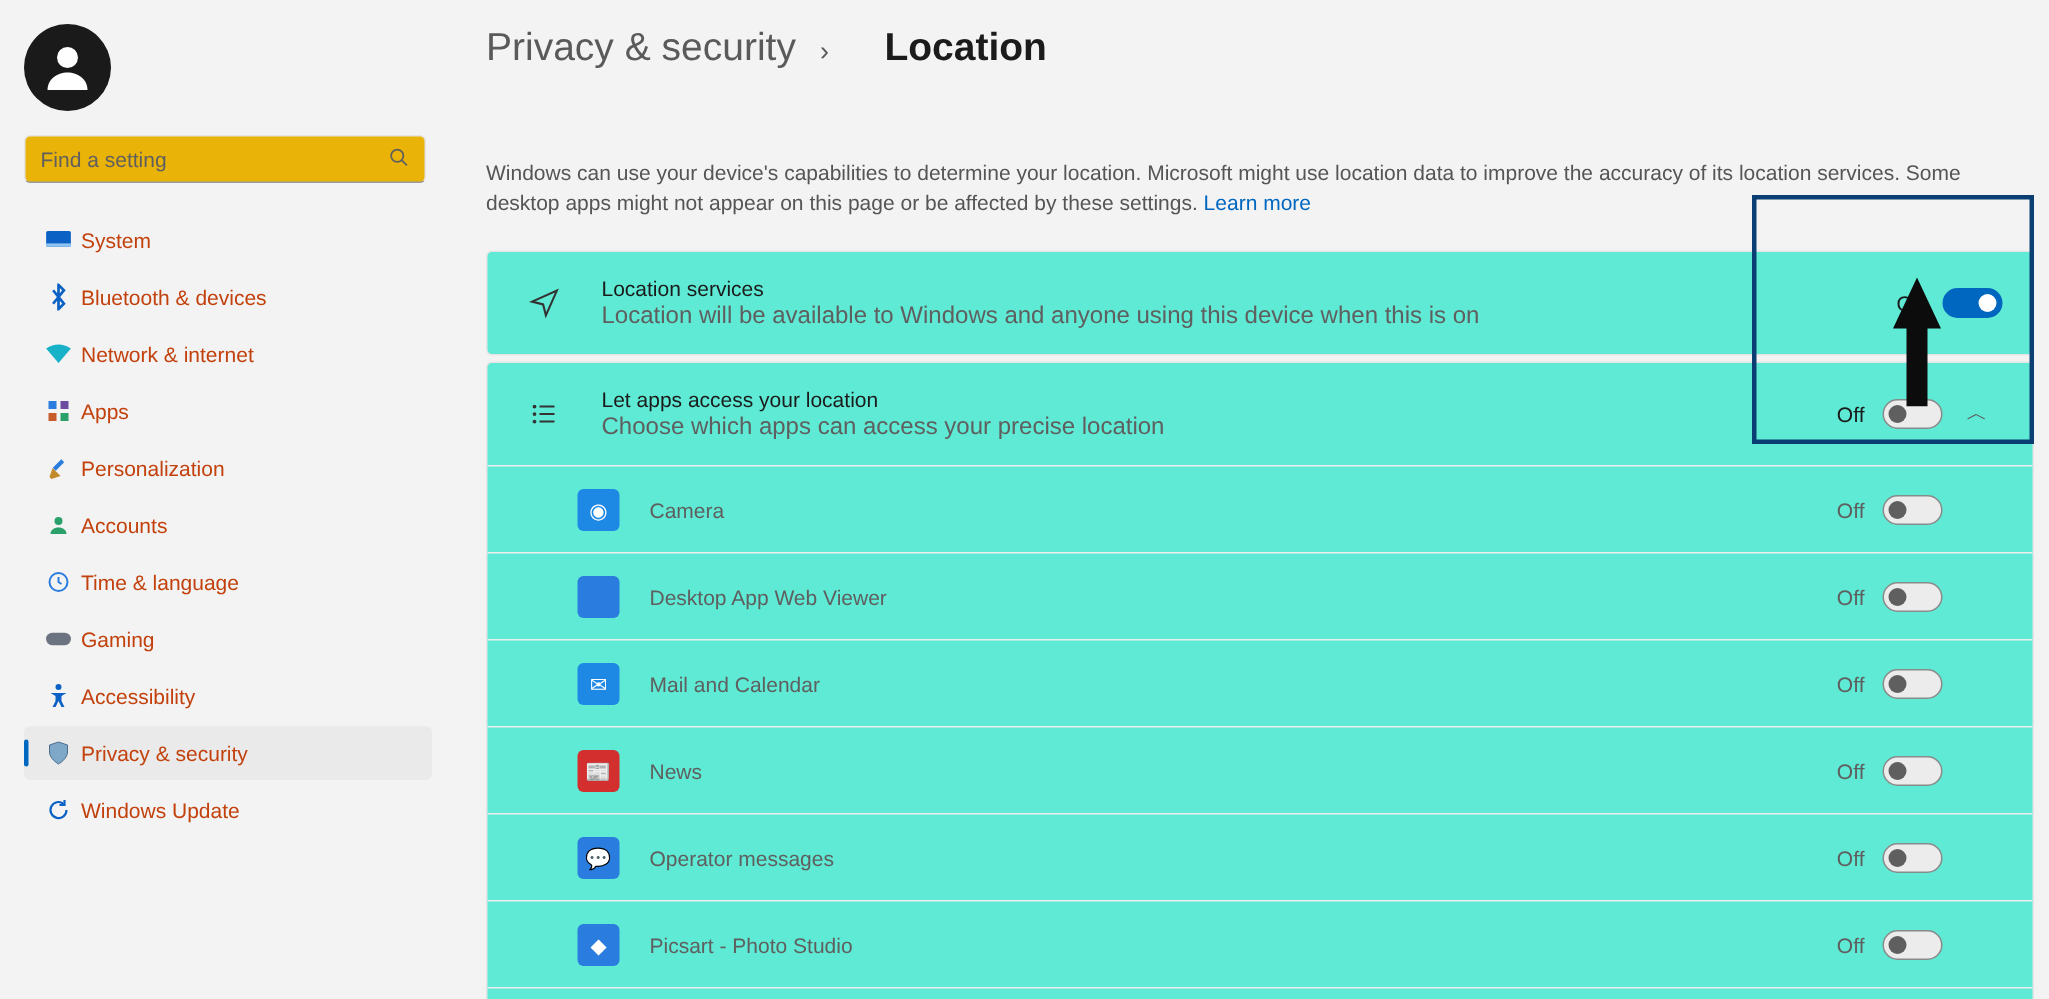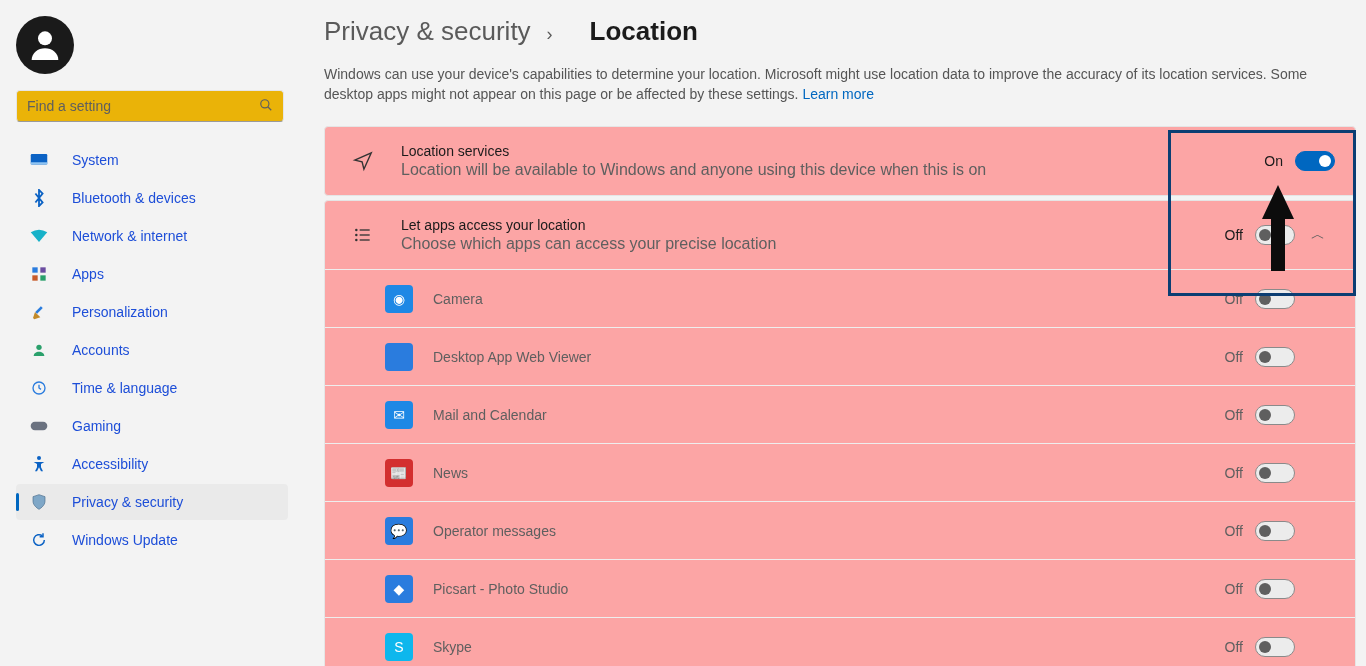--- a/index.html
+++ b/index.html
@@ -22,44 +22,44 @@
     background: #eab308; border: 1px solid #e5e5e5; border-bottom: 1px solid #9a9a9a;
     border-radius: 4px;
     height: 32px; display: flex; align-items: center; padding: 0 10px;
     font-size: 14px; color: #5f5f5f;
   }
   .search-box span.placeholder { flex: 1; }
   .search-box .search-icon { font-size: 14px; color: #5f5f5f; }
 
   .nav { list-style: none; }
   .nav li {
-    display: flex; align-items: center; gap: 24px;
+    display: flex; align-items: center; gap: 6px;
     height: 36px; padding: 0 10px 0 14px; margin: 2px 4px;
-    border-radius: 4px; font-size: 14px; color: #1d4ed8;
+    border-radius: 4px; font-size: 14px; color: #c2410c;
     cursor: pointer; position: relative;
   }
   .nav li.active { background: #eaeaea; }
   .nav li.active::before {
     content: ""; position: absolute; left: 0; top: 9px; bottom: 9px;
     width: 3px; background: #0067c0; border-radius: 2px;
   }
   .nav .nicon { width: 18px; height: 18px; display: inline-flex; align-items: center; justify-content: center; }
 
   
   .main { flex: 1; padding: 10px 10px 0 24px; height: 666px; overflow: hidden; }
   .breadcrumb { display: flex; align-items: baseline; gap: 16px; font-size: 26px; padding: 6px 0 18px 0; }
   .breadcrumb .parent { color: #5a5a5a; font-weight: 400; }
   .breadcrumb .sep { color: #5a5a5a; font-size: 18px; }
   .breadcrumb .current { font-weight: 600; color: #1b1b1b; margin-left: 21px; }
 
-  .desc { font-size: 14px; color: #555; line-height: 1.4; max-width: 1000px; margin-bottom: 22px; }
+  .desc { font-size: 14px; color: #555; line-height: 1.4; max-width: 1000px; margin-bottom: 22px; margin-top: 41px; }
   .desc a { color: #0067c0; text-decoration: none; font-weight: 500; }
 
   .card {
-    background: #fca5a5; border: 1px solid #e5e5e5; border-radius: 4px;
+    background: #5eead4; border: 1px solid #e5e5e5; border-radius: 4px;
     margin-bottom: 4px;
   }
   .row {
     display: flex; align-items: center;
     padding: 14px 20px 14px 22px; min-height: 68px;
   }
   .row .lead-icon { width: 32px; display: flex; align-items: center; justify-content: center; margin-right: 22px; }
   .row .text { flex: 1; }
   .row .title { font-size: 14px; color: #1b1b1b; }
   .row .sub { font-size: 16px; color: #5f5f5f; margin-top: 2px; }

